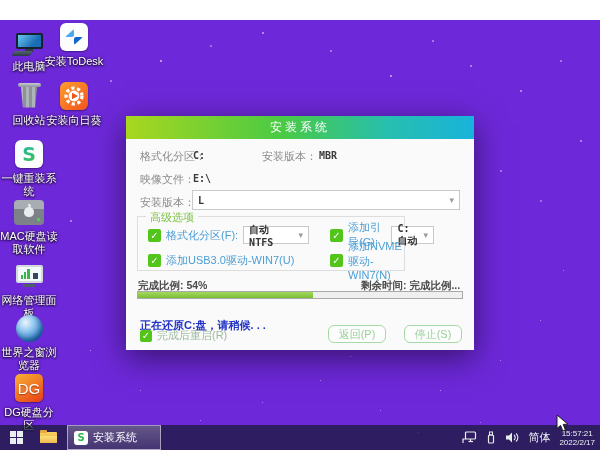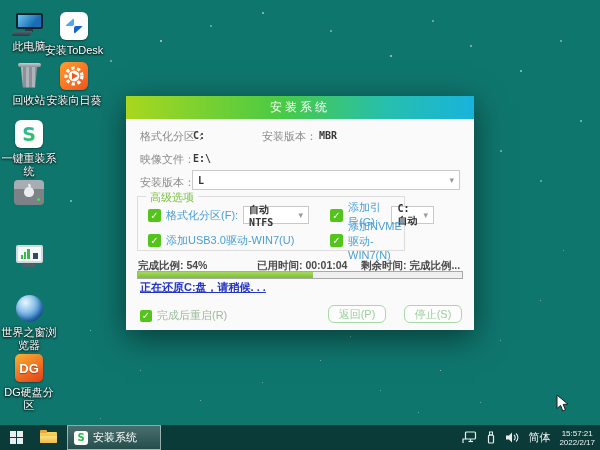--- a/index.html
+++ b/index.html
@@ -6,21 +6,22 @@
   html,body { width:600px; height:450px; overflow:hidden; }
   body { font-family:"Liberation Sans", sans-serif; position:relative; }
 
   
   .desktop {
     position:absolute; inset:0;
     background:
       radial-gradient(circle at 88% 92%, rgba(170,200,182,.38), transparent 42%),
       radial-gradient(circle at 70% 55%, rgba(120,150,140,.18), transparent 50%),
       linear-gradient(152deg,#262d3a 0%, #2c3844 28%, #3c5052 55%, #587366 78%, #74released 0, #748c7d 100%);
-    background-color:#0f766e;
+    background-color:#6d28d9;
+    margin-top:20px;
   }
   .stars, .stars2 { position:absolute; width:2px; height:2px; border-radius:50%; }
   .stars { left:0; top:0;
     box-shadow: 70px 200px rgba(255,255,255,.55), 110px 60px rgba(255,255,255,.5),
       160px 40px rgba(255,255,255,.7), 210px 25px rgba(255,255,255,.45),
       262px 12px rgba(255,255,255,.6), 330px 30px rgba(255,255,255,.5),
       390px 55px rgba(255,255,255,.65), 432px 20px rgba(255,255,255,.5),
       470px 45px rgba(255,255,255,.55), 520px 70px rgba(255,255,255,.6),
       560px 40px rgba(255,255,255,.5), 580px 120px rgba(255,255,255,.55),
       540px 180px rgba(255,255,255,.45), 500px 150px rgba(255,255,255,.5);
@@ -84,21 +85,21 @@
   .npm i:nth-child(1){height:4px} .npm i:nth-child(2){height:7px}
   .npm i:nth-child(3){height:10px}
   .npm b { display:block; width:6px; height:6px; background:#35495e; margin-left:2px; }
   .npm-base { width:12px; height:3px; background:#4d5f69; margin-top:1px; }
   
   .globe { width:27px; height:27px; border-radius:50%;
            background:radial-gradient(circle at 35% 28%, #eaf6ff, #8ec4ec 35%, #2f7ec9 72%, #1a5c9e);
            box-shadow:inset -2px -3px 5px rgba(0,30,80,.45); }
   
   .sq.dg { background:linear-gradient(150deg,#f8b233,#e63c18); border-radius:5px;
-           color:#fff; font-weight:bold; font-size:13px; text-shadow:0 1px 1px rgba(120,30,0,.6); }
+           color:#fff; font-weight:normal; font-size:15px; text-shadow:0 1px 1px rgba(120,30,0,.6); }
   
   .td { width:20px; height:20px; position:relative; }
   .td i { position:absolute; display:block; }
   .td i:nth-child(1){ left:1px; top:2px; border-left:9px solid transparent;
       border-bottom:8px solid #4aa9f3; border-radius:2px; width:9px; }
   .td i:nth-child(2){ right:1px; bottom:2px; border-right:9px solid transparent;
       border-top:8px solid #1064d0; border-radius:2px; width:9px; }
 
   
   .dialog { position:absolute; left:126px; top:96px; width:348px; height:234px;
@@ -121,21 +122,21 @@
   .optrow { position:absolute; display:flex; align-items:center; gap:5px; height:18px; }
   .cb { width:13px; height:13px; background:#52c41a; border-radius:2px; color:#fff;
         font-size:10px; line-height:13px; text-align:center; flex:0 0 auto; }
   .cb.sm { width:12px; height:12px; line-height:12px; }
   .optlabel { color:#4a9ed6; }
   .sel.inline { height:18px;justify-content:space-between; }
   .plabel { position:absolute; color:#4a4a4a; font-weight:bold; font-size:10.5px;text-align:center; }
   .pbar { position:absolute; left:11px; top:175px; width:326px; height:8px;
           border:1px solid #a9a9a9; background:#efefef; }
   .pfill { height:100%; background:linear-gradient(#a5d85e,#79bf33); }
-  .status { position:absolute; left:14px; top:184px; color:#2334c6; font-weight:bold;text-decoration:underline; }
+  .status { position:absolute; left:14px; top:202px; color:#2334c6; font-weight:bold; }
   .rebootrow { position:absolute; left:14px; top:212px; display:flex; gap:5px;
                align-items:center; }
   .rebootlabel { color:#9cba9c; }
   .pill { position:absolute; width:58px; height:18px; border:1px solid #a6d9a6;
           border-radius:6px; background:#fdfdfd; color:#9bcf9b;
           display:flex; align-items:center; justify-content:center; font-size:11px; }
 
   
   .taskbar { position:absolute; left:0; right:0; bottom:0; height:25px;
              background:rgba(10,22,24,.62); display:flex; align-items:stretch;
@@ -177,21 +178,21 @@
     <div class="art">
       <div style="display:flex;flex-direction:column;align-items:center">
         <div class="pc-screen"></div>
           <div class="pc-stand"></div>
       </div>
       <div class="pc-kbd"></div>
     </div>
     <div class="dlabel">此电脑</div>
   </div>
 
-  <div class="dicon" style="left:42px;top:10px;width:64px">
+  <div class="dicon" style="left:42px;top:1px;width:64px">
     <div class="art">
       <div class="sq white">
           <div class="td">
             <i></i>
             <i></i>
           </div>
         </div>
     </div>
     <div class="dlabel">安装ToDesk</div>
   </div>
@@ -226,34 +227,36 @@
     <div class="dlabel">一键重装系统</div>
   </div>
 
   <div class="dicon" style="left:0px;top:176px">
     <div class="art">
       <div class="drive">
           <div class="apple"></div>
           <div class="led"></div>
         </div>
     </div>
+    <div class="dlabel">MAC硬盘读取软件</div>
   </div>
 
   <div class="dicon" style="left:0px;top:240px">
     <div class="art">
       <div style="display:flex;flex-direction:column;align-items:center">
         <div class="npm">
             <i></i>
             <i></i>
             <i></i>
             <b></b>
           </div>
         <div class="npm-base"></div>
       </div>
     </div>
+    <div class="dlabel">网络管理面板</div>
   </div>
 
   <div class="dicon" style="left:0px;top:292px">
     <div class="art">
         <div class="globe"></div>
       </div>
     <div class="dlabel">世界之窗浏览器</div>
   </div>
 
   <div class="dicon" style="left:0px;top:352px">
@@ -310,21 +313,20 @@
         <span class="optlabel">添加USB3.0驱动-WIN7(U)</span>
       </div>
 
       <div class="optrow" style="left:192px;top:34px">
         <span class="cb">✓</span>
         <span class="optlabel">添加NVME驱动-WIN7(N)</span>
       </div>
     </div>
 
     <span class="plabel" style="left:12px;top:163px">完成比例: 54%</span>
-    <span class="plabel" style="left:131px;top:163px">已用时间: 00:01:04</span>
     <span class="plabel" style="left:235px;top:163px">剩余时间: 完成比例...</span>
 
     <div class="pbar">
       <div class="pfill" style="width: 54%;"></div>
     </div>
 
     <span class="status">正在还原C:盘，请稍候. . .</span>
 
     <div class="rebootrow">
       <span class="cb sm">✓</span>

